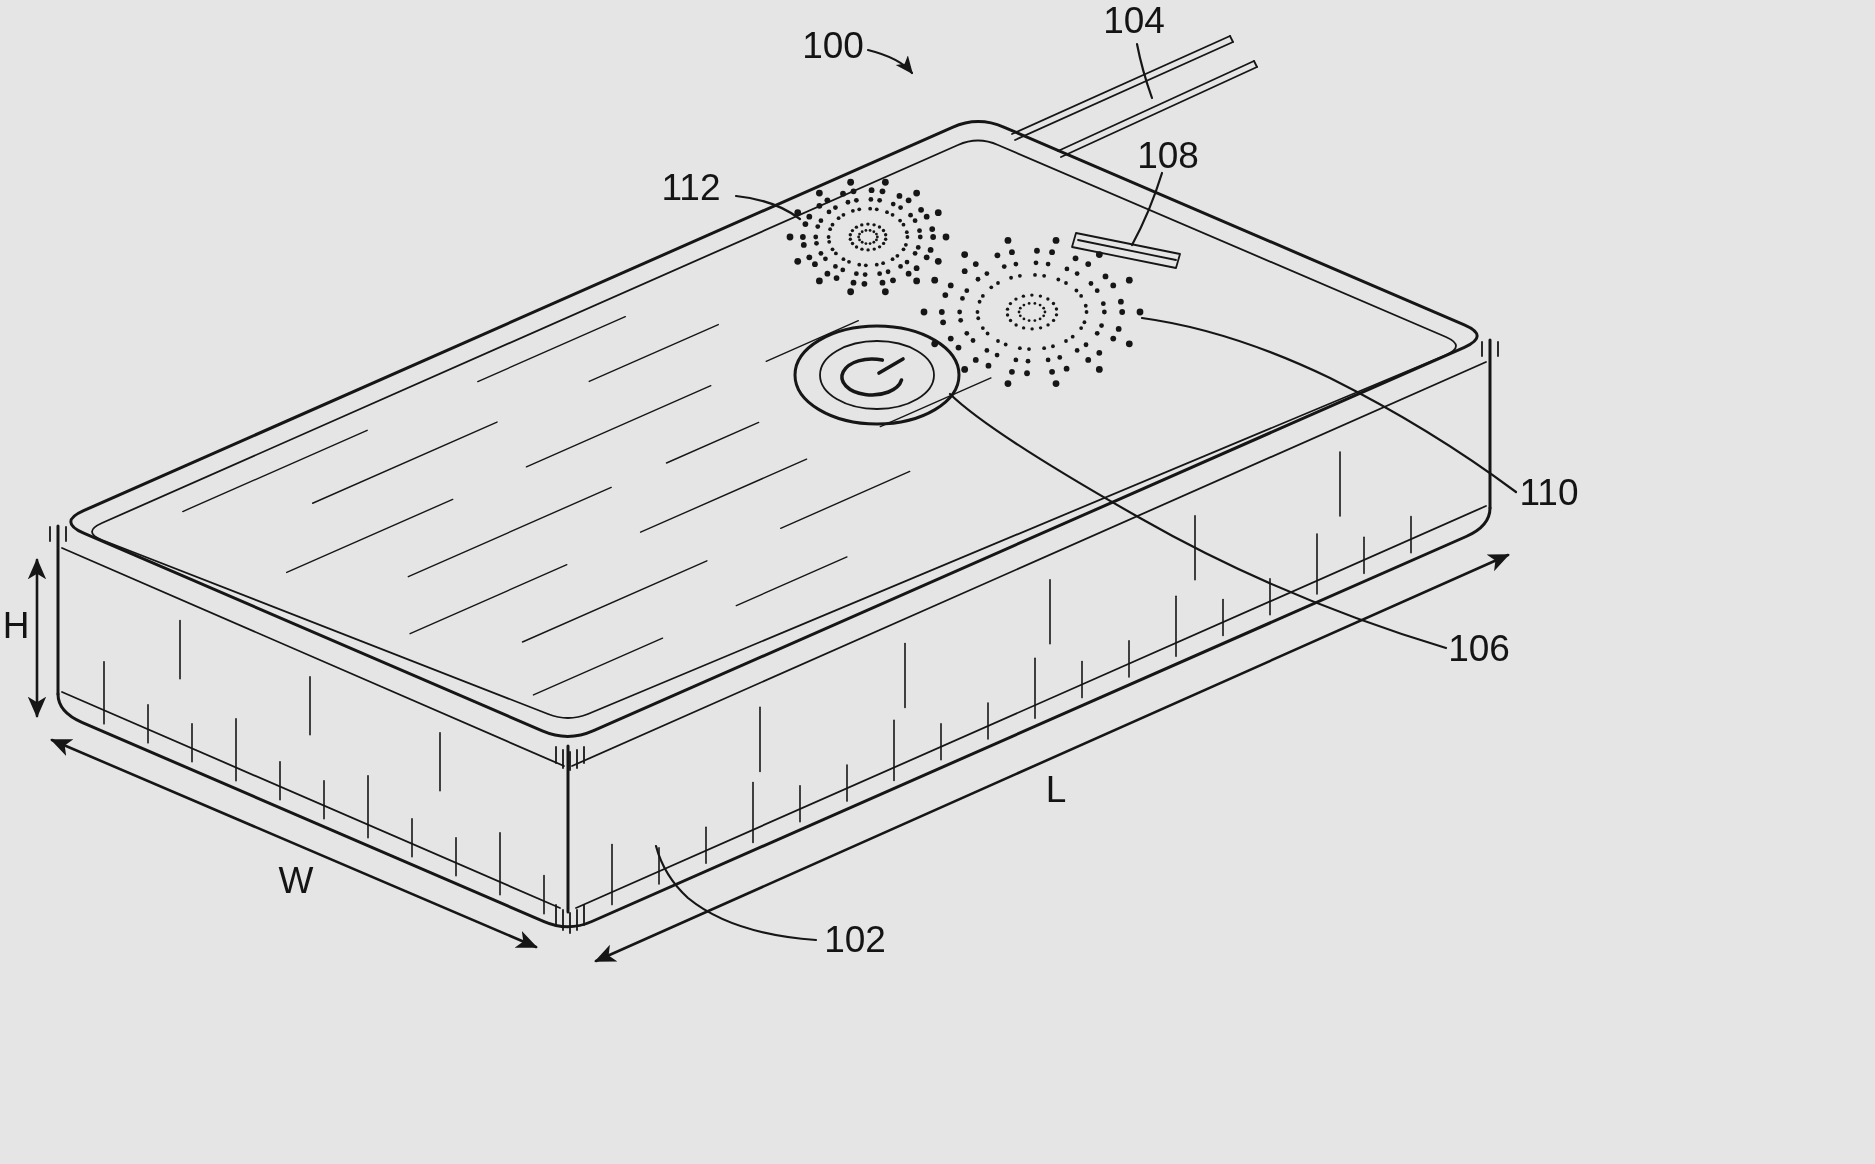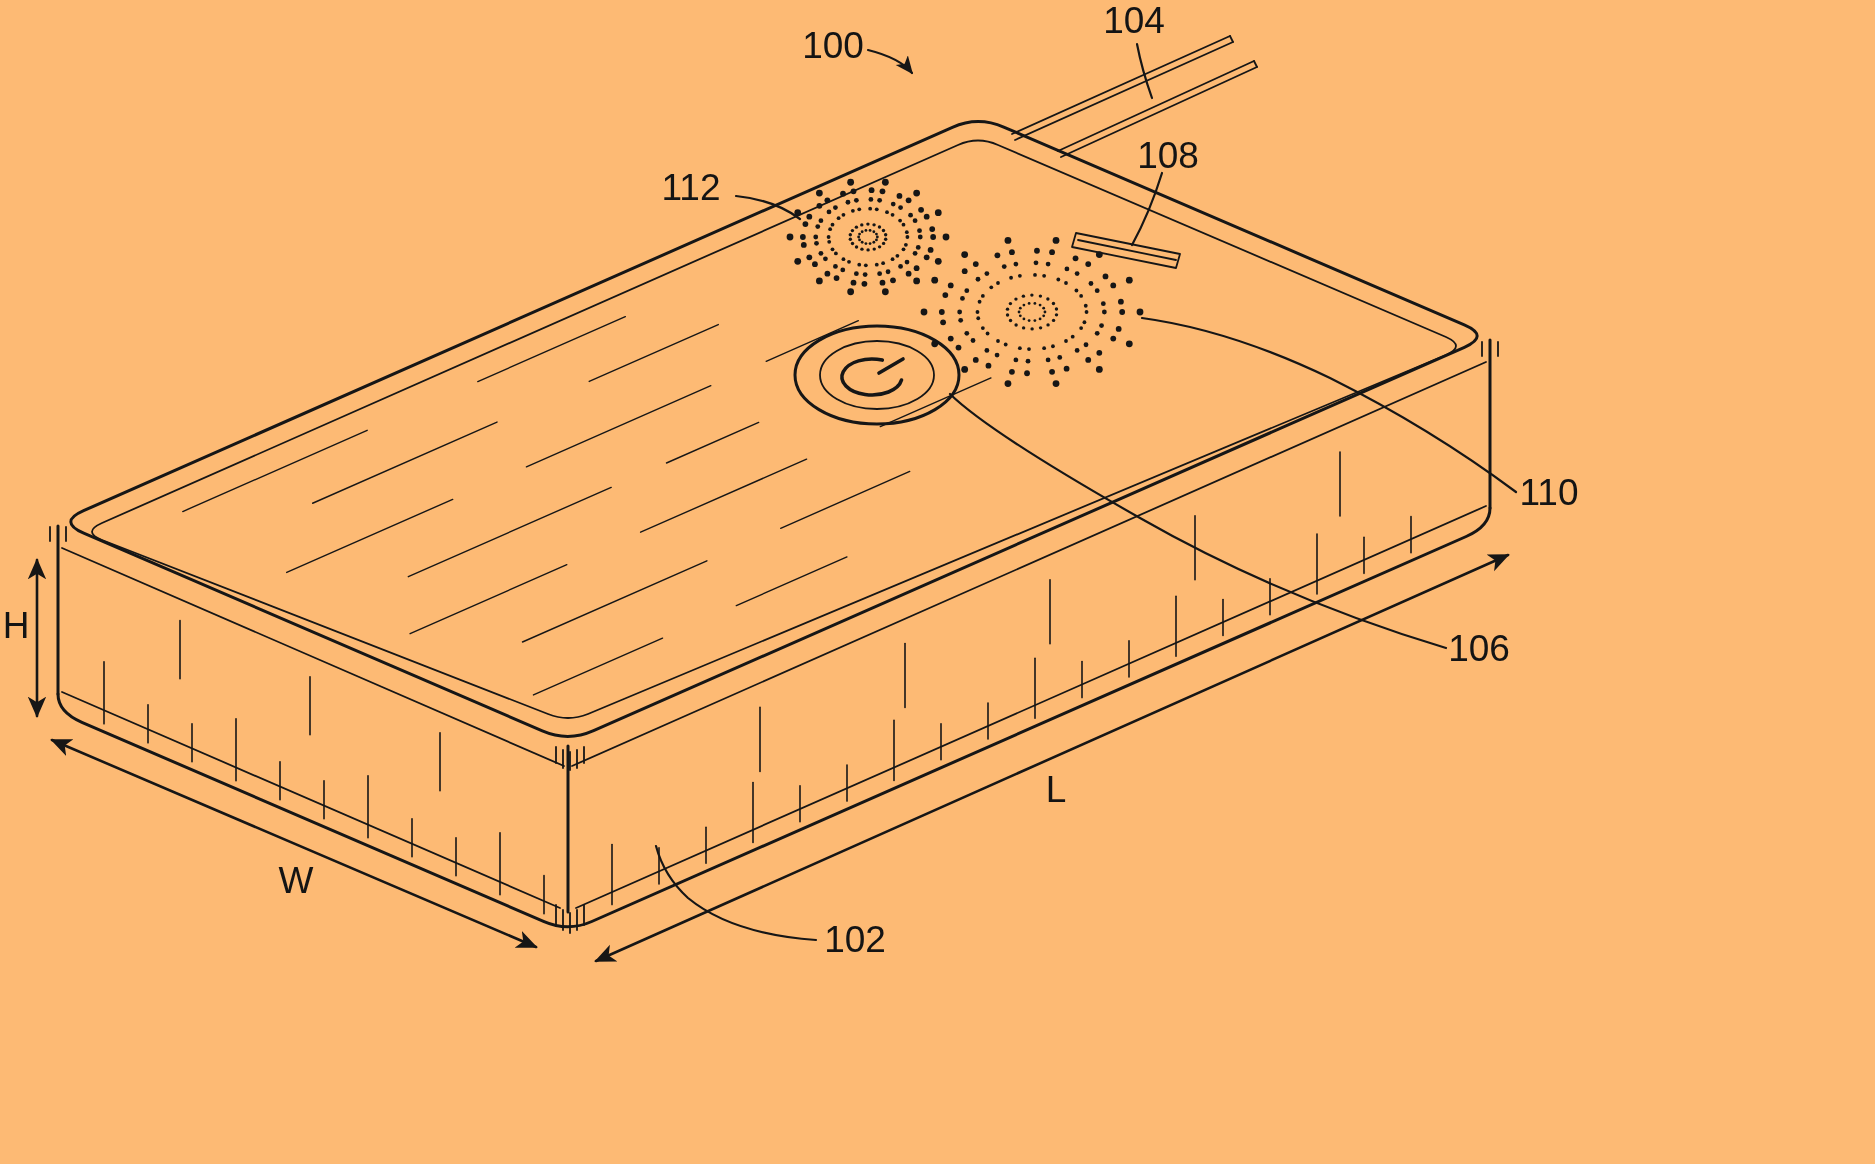--- a/index.html
+++ b/index.html
@@ -1,19 +1,19 @@
 <!DOCTYPE html>
 <html><head>
 <meta charset="utf-8">
 <style>
   html,body{margin:0;padding:0;background:#ffffff;}
   .stage{
     position:relative;
     width:1875px;height:1164px;
-    background:#fdba74;
+    background:#e5e5e5;
     overflow:hidden;
     font-family:"Liberation Sans", sans-serif;
   }
   svg{position:absolute;left:0;top:0;}
   .lbl{
     font-family:"Liberation Sans", sans-serif;
     font-size:37px;
     fill:#141414;
     text-anchor:middle;
   }

